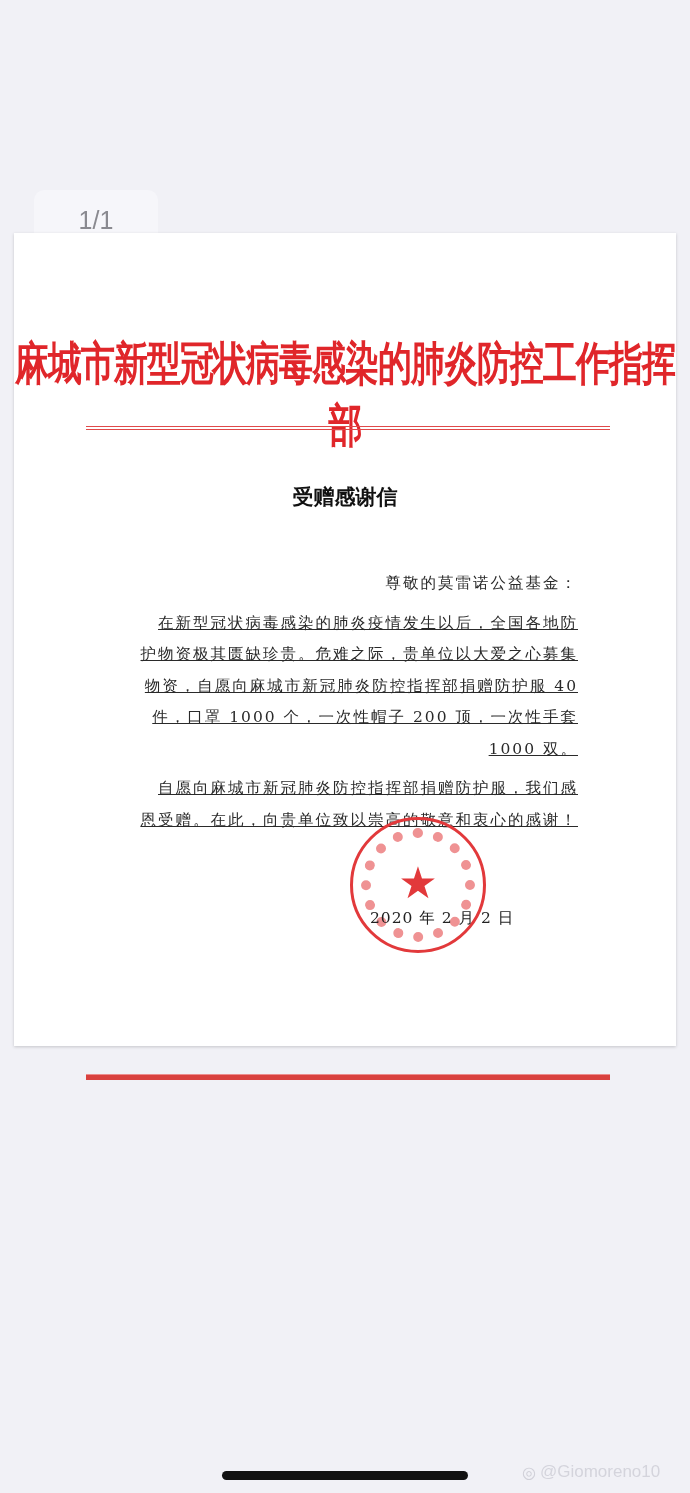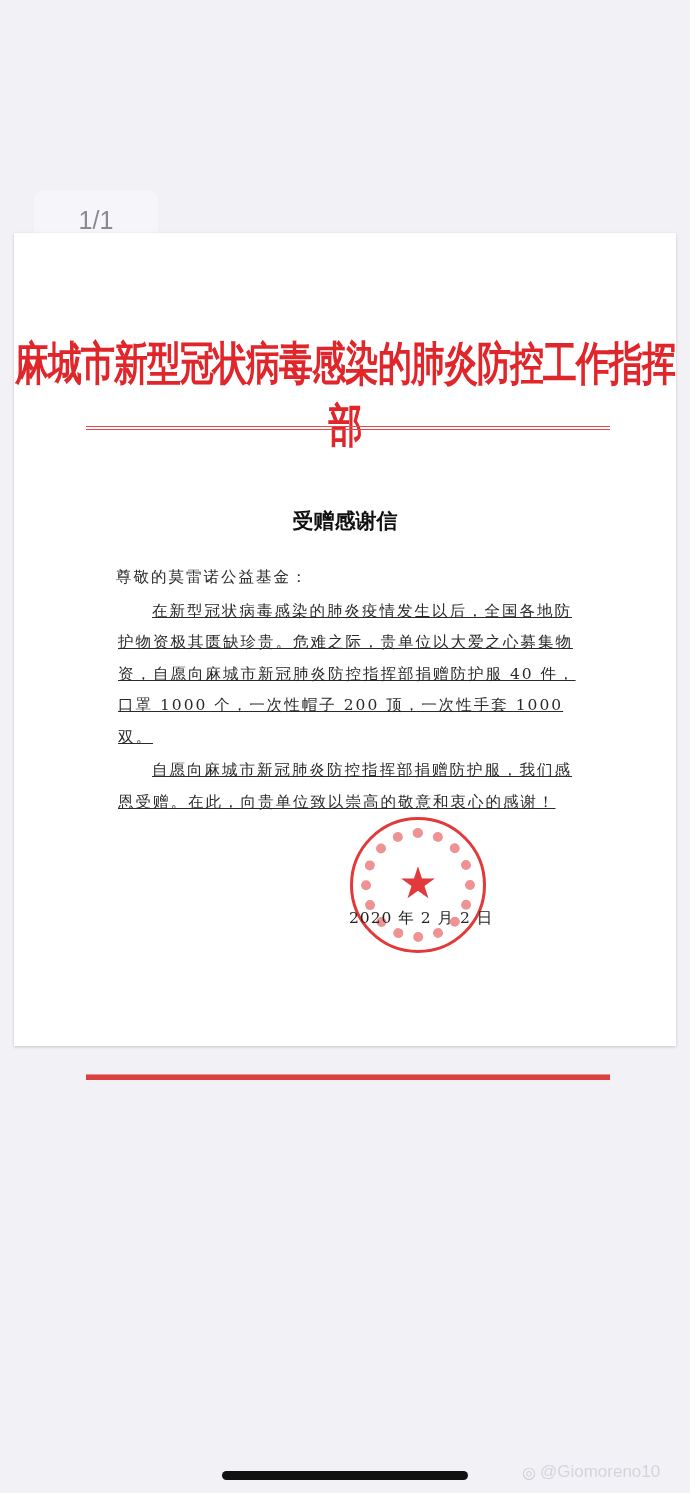--- a/index.html
+++ b/index.html
@@ -21,43 +21,43 @@
   .letterhead {
     position:absolute; left:0; top:100px; width:100%; text-align:center;
     color:#e0262a; font-family:"DejaVu Sans", sans-serif; font-weight:bold;
     font-size:34px; letter-spacing:-1px; transform:scaleY(1.35); transform-origin:top center;
   }
   .rule { position:absolute; left:72px; width:524px; }
   .rule-top { top:193px; height:2px; border-top:1.5px solid #e04a4a; border-bottom:1.5px solid #e04a4a; }
   .rule-bottom { top:841px; height:5px; background:#d9413e; border-top:1px solid #ec8c8c; }
   .doc-title {
     position:absolute; top:250px; left:0; width:100%; text-align:center;
-    font-size:21px; font-weight:bold; color:#111;margin-top:24px;
+    font-size:21px; font-weight:bold; color:#111;
   }
   .body-text {
     position:absolute; left:102px; top:327px; width:470px;
     font-size:15.5px; color:#2a2a2a; line-height:31.5px; letter-spacing:2px;
   }
-  .body-text p { margin:2px; }
+  .body-text p { margin:8px;text-align:right; }
   .indent { text-indent:34px;text-decoration:underline; }
   .salute { text-indent:-2px; }
   .seal {
     position:absolute; left:336px; top:584px; width:136px; height:136px;
     border:3px solid #e2393b; border-radius:50%; box-sizing:border-box;
   }
   .seal-ring {
     position:absolute; inset:8px; border-radius:50%;
     border:10px dotted rgba(226,57,59,0.55);
   }
   .seal-star {
     position:absolute; left:50%; top:50%; transform:translate(-50%,-55%);
     color:#e2393b; font-size:44px; line-height:1;
   }
   .date {
-    position:absolute; left:335px; top:675px; font-size:15.5px; color:#222; letter-spacing:1px;
+    position:absolute; left:356px; top:675px; font-size:15.5px; color:#222; letter-spacing:1px;
   }
   .home-bar {
     position:absolute; left:222px; top:1471px; width:246px; height:9px;
     background:#111; border-radius:5px;
   }
   .watermark {
     position:absolute; left:522px; top:1462px; color:#d4d4dc;
     font-family:"Liberation Sans", sans-serif; font-size:17px;
     display:flex; align-items:center; gap:4px;
   }

